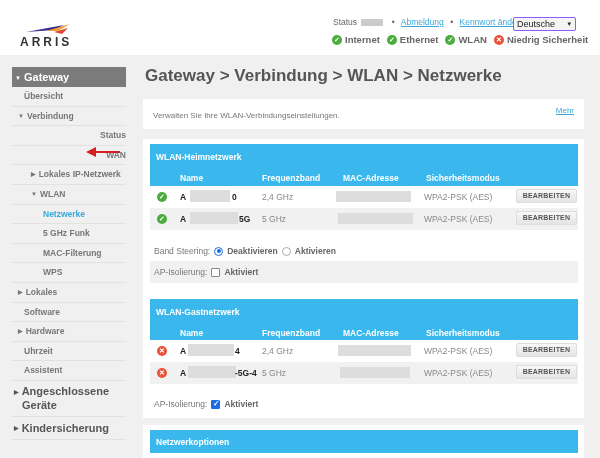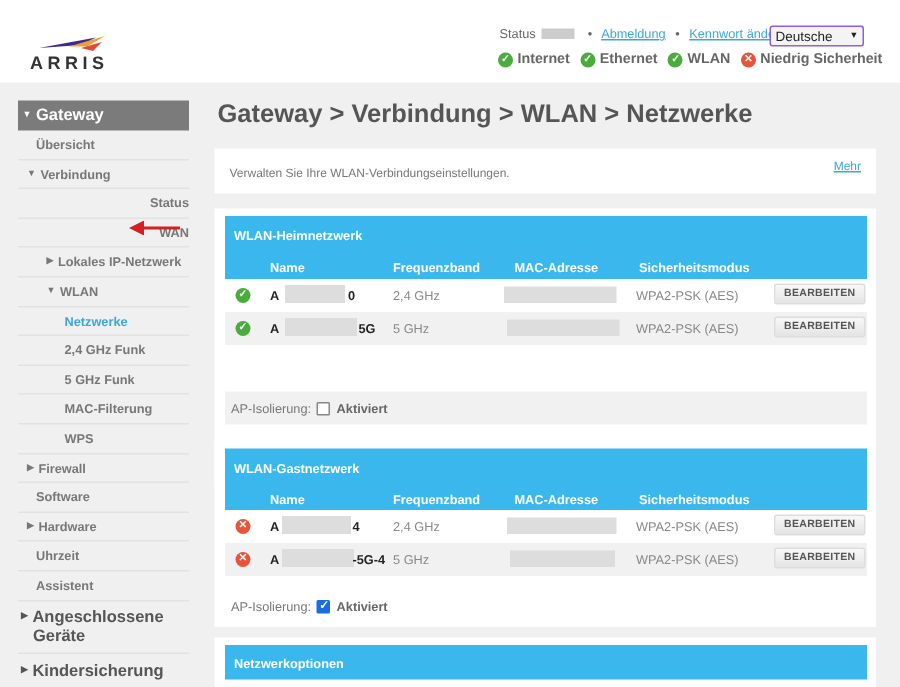--- a/index.html
+++ b/index.html
@@ -114,25 +114,24 @@
   <div class="nav-top">
     <span class="tri">▼</span><span>Gateway</span>
   </div>
   <div class="nav-item l1"><span>Übersicht</span></div>
   <div class="nav-item l1c"><span class="tri">▼</span><span>Verbindung</span></div>
   <div class="nav-item l2"><span>Status</span></div>
   <div class="nav-item l2"><span>WAN</span></div>
   <div class="nav-item l2c"><span class="tri">▶</span><span>Lokales IP-Netzwerk</span></div>
   <div class="nav-item l2c"><span class="tri">▼</span><span>WLAN</span></div>
   <div class="nav-item l3 active"><span>Netzwerke</span></div>
-  <div class="nav-item l3"><span>2,4 GHz Funk</span></div>
   <div class="nav-item l3"><span>5 GHz Funk</span></div>
   <div class="nav-item l3"><span>MAC-Filterung</span></div>
   <div class="nav-item l3"><span>WPS</span></div>
-  <div class="nav-item l1c"><span class="tri">▶</span><span>Firewall</span></div>
+  <div class="nav-item l1c"><span class="tri">▶</span><span>Lokales</span></div>
   <div class="nav-item l1"><span>Software</span></div>
   <div class="nav-item l1c"><span class="tri">▶</span><span>Hardware</span></div>
   <div class="nav-item l1"><span>Uhrzeit</span></div>
   <div class="nav-item l1"><span>Assistent</span></div>
   <div class="nav-big" style="padding-top:4px;padding-bottom:4px;">
     <span class="tri">▶</span><span>Angeschlossene</span><br>
     <span style="padding-left:8px;">Geräte</span>
   </div>
   <div class="nav-big" style="padding-top:5px;padding-bottom:4px;">
     <span class="tri">▶</span><span>Kindersicherung</span>
@@ -172,20 +171,27 @@
   <div class="row alt" style="top:69px;">
     <span class="ico ico-ok">✓</span>
     <span class="nm">A</span>
     <span class="nm-blur" style="left:40px;width:48px;"></span>
     <span class="nm-end" style="left:89px;">5G</span>
     <span class="freq">5 GHz</span>
     <span class="mac" style="left:188px;"></span>
     <span class="sec">WPA2-PSK (AES)</span>
     <span class="btn">BEARBEITEN</span>
   </div>
+  <div class="opt-row" style="top:101px;">
+    <span>Band Steering:</span>
+    <span class="radio on"></span>
+    <b>Deaktivieren</b>
+    <span class="radio"></span>
+    <b>Aktivieren</b>
+  </div>
   <div class="opt-row" style="top:122px;background:#f1f1f1;">
     <span>AP-Isolierung:</span>
     <span class="checkbox"></span>
     <b>Aktiviert</b>
   </div>
 </div>
 
 <div class="card" style="top:294px;height:124px;">
   <div class="sec-head" style="top:5px;height:41px;">
     <span class="sec-title">WLAN-Gastnetzwerk</span>

